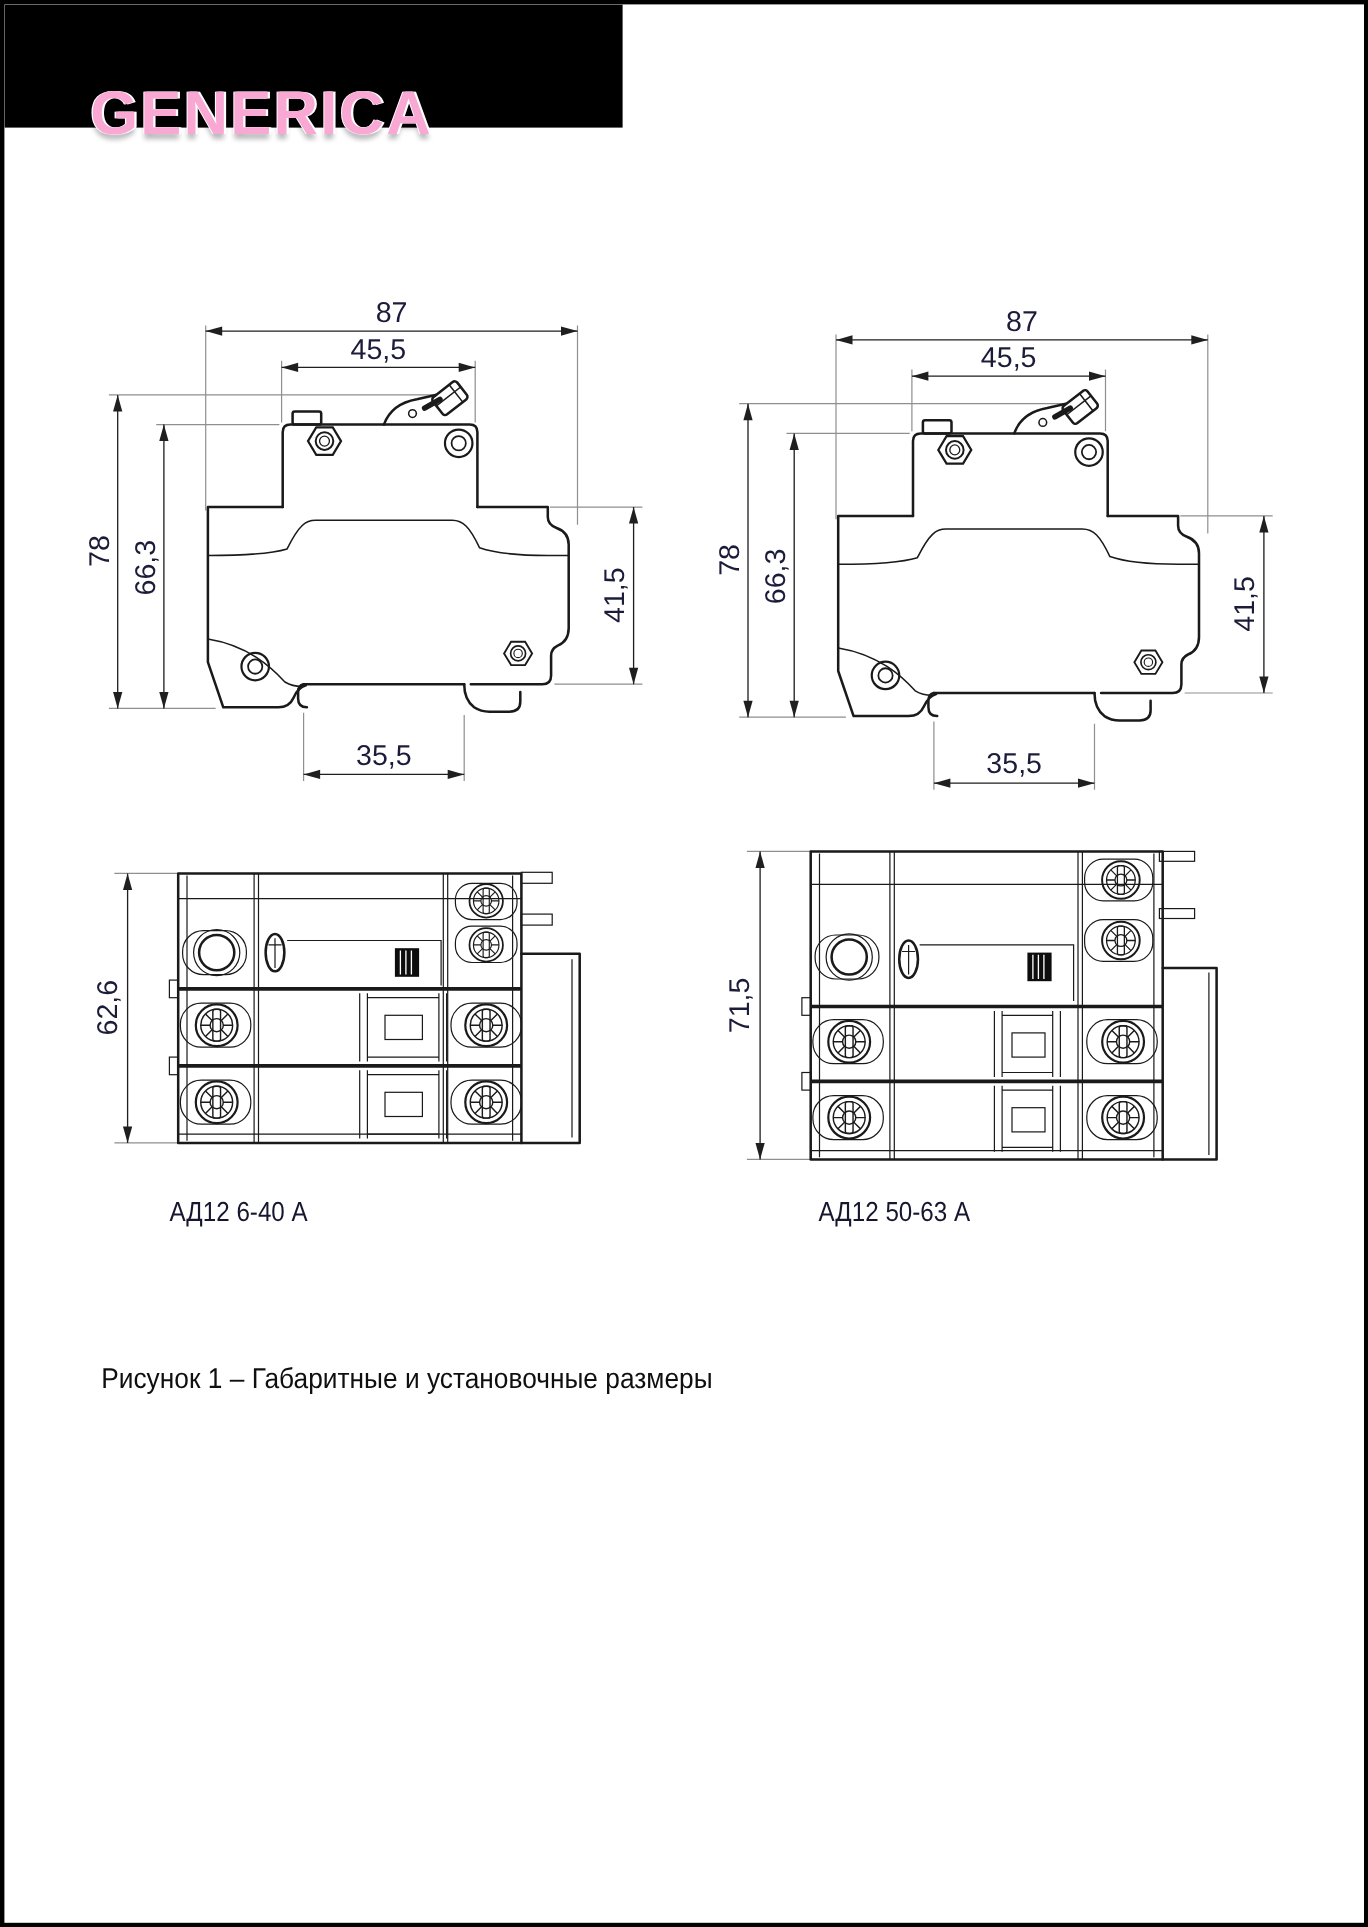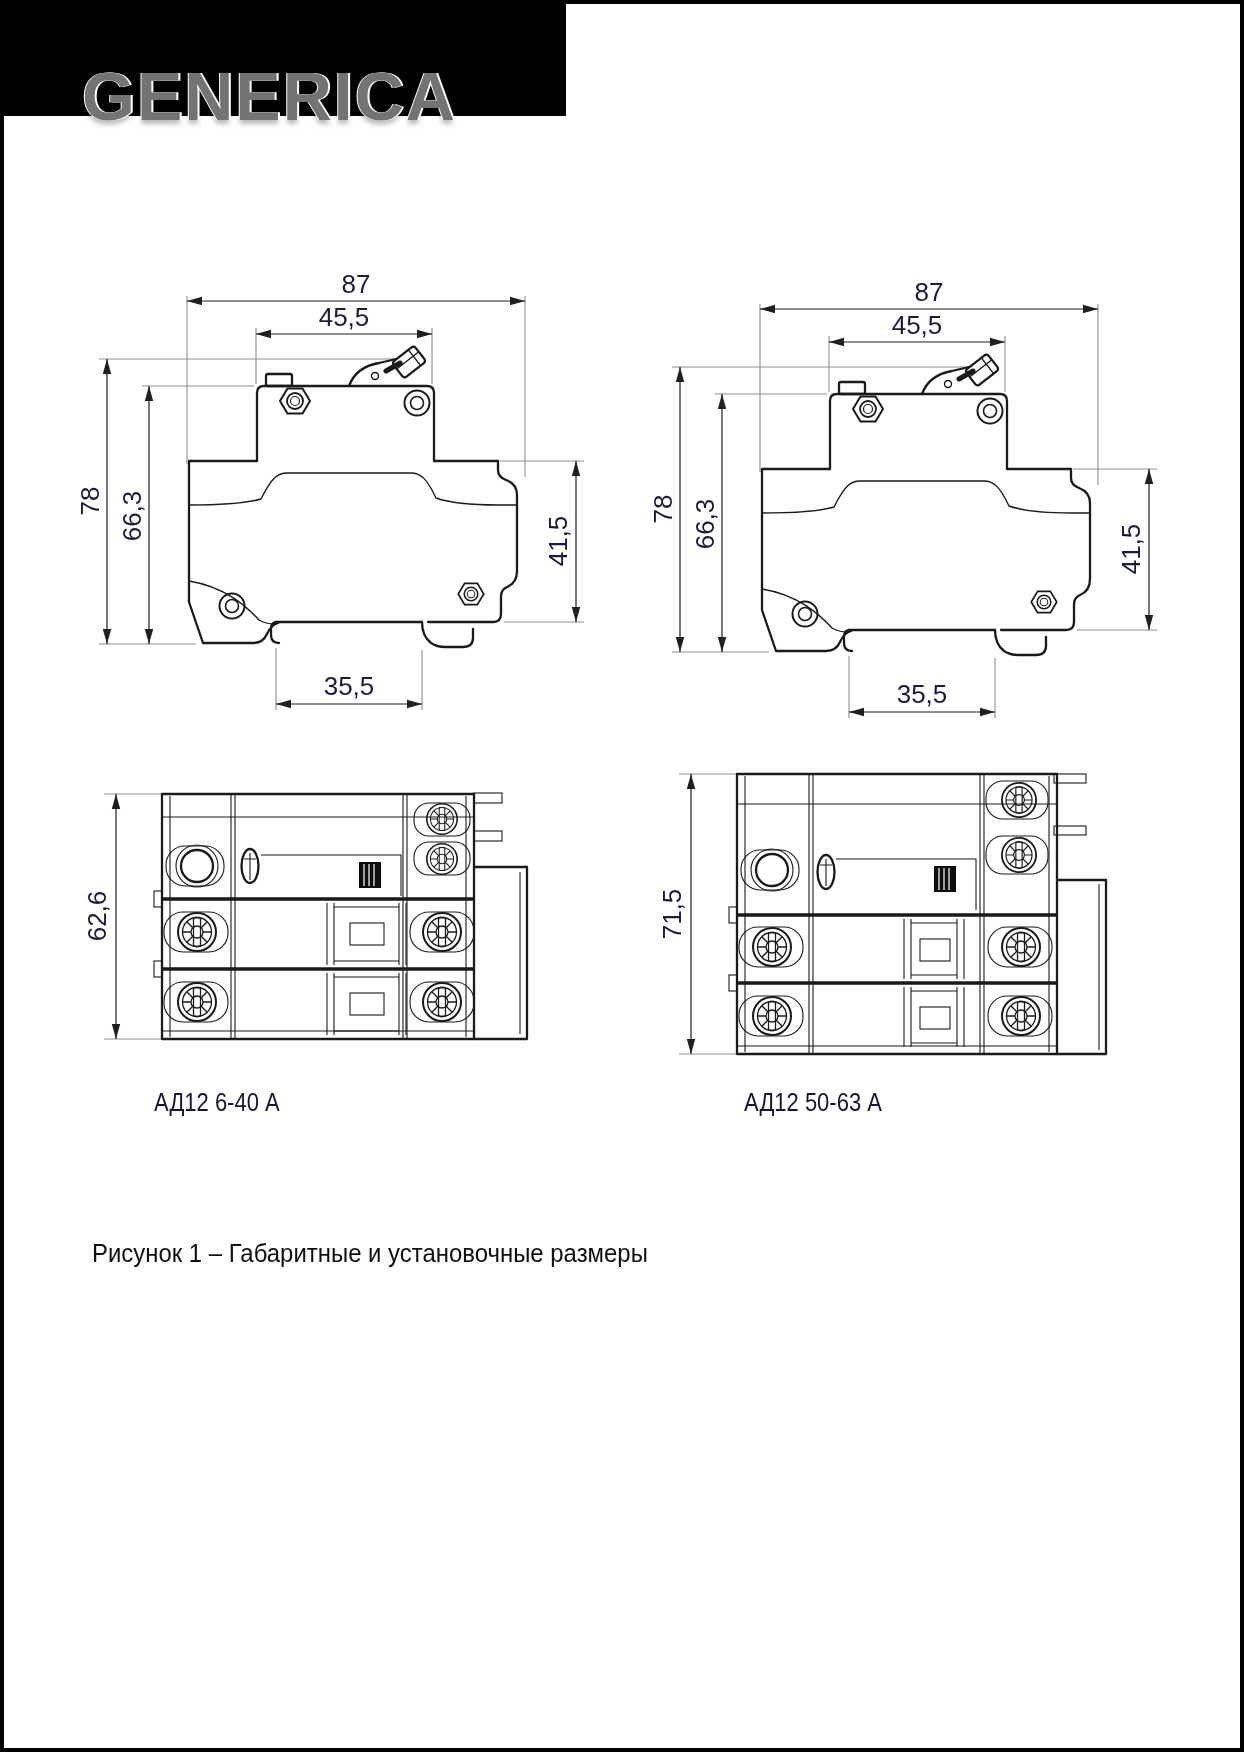--- a/index.html
+++ b/index.html
@@ -7,21 +7,21 @@
     position:relative;width:1244px;height:1752px;margin:0 auto;
     background:#ffffff;border:4px solid #000;box-sizing:border-box;
     font-family:"Liberation Sans",sans-serif;overflow:hidden;
   }
   .logo{
     position:absolute;left:0px;top:0px;width:562px;height:112px;
     background:#000;overflow:visible;
   }
   .logo-text{
     position:absolute;left:78px;bottom:-19px;
-    color:#737373;font-size:68px;font-weight:bold;letter-spacing:2px;
+    color:#f9a8d4;font-size:56px;font-weight:bold;letter-spacing:2px;
     font-family:"Liberation Sans",sans-serif;white-space:nowrap;
     text-shadow:2px 0 0 #fff,-1px 0 0 #fff,0 4px 5px rgba(0,0,0,0.28);
   }
   .drawing-svg{position:absolute;left:0;top:0;}
   .product-label{
     position:absolute;font-size:25px;color:#16162f;
     transform:scaleX(0.88);transform-origin:left center;white-space:nowrap;
   }
   .caption{
     position:absolute;left:88px;top:1234px;font-size:26px;color:#0f0f0f;

